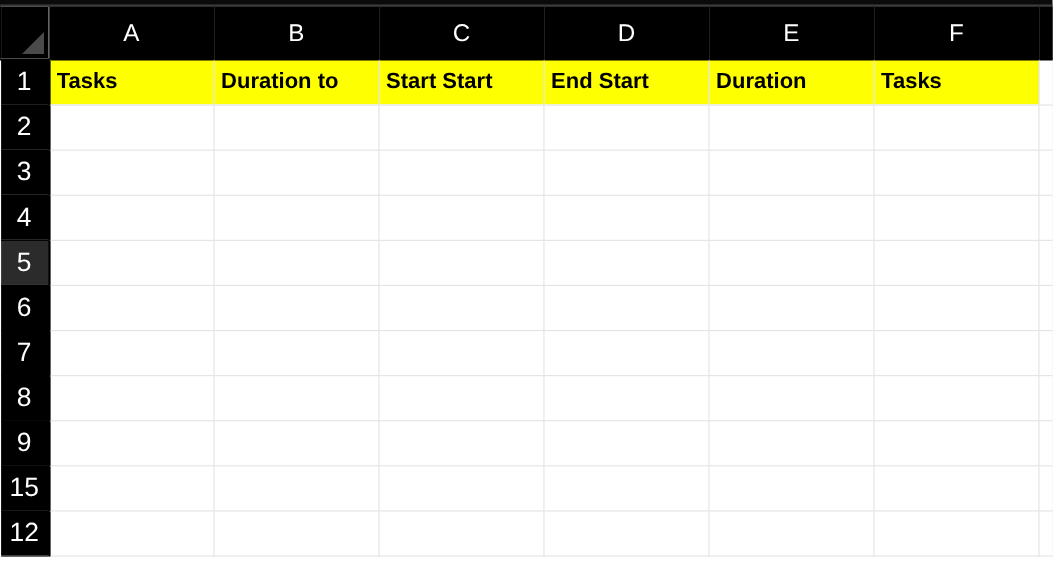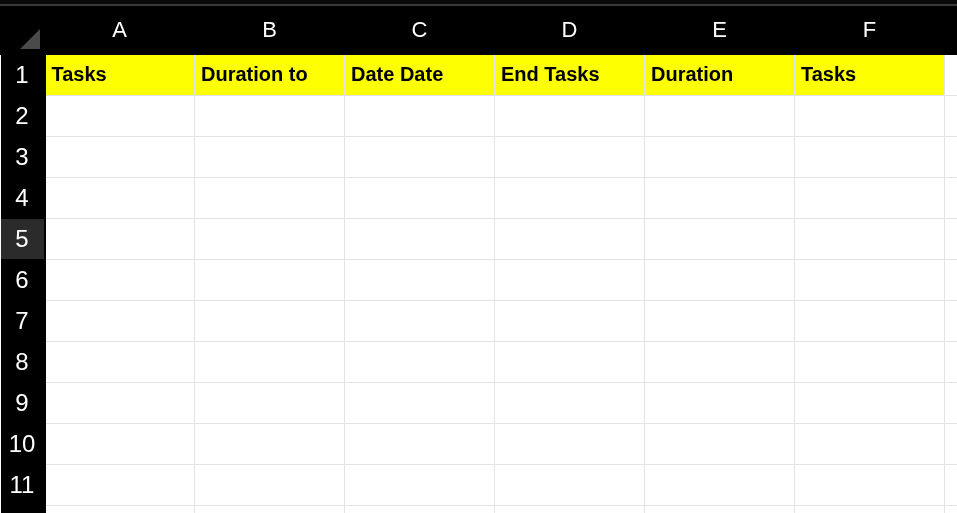--- a/index.html
+++ b/index.html
@@ -117,22 +117,22 @@
         <th>E</th>
         <th>F</th>
         <th></th>
       </tr>
     </thead>
     <tbody>
       <tr class="header-data">
         <th class="row-header">1</th>
         <td class="cell">Tasks</td>
         <td class="cell">Duration to</td>
-        <td class="cell">Date Date</td>
-        <td class="cell">End Tasks</td>
+        <td class="cell">Start Start</td>
+        <td class="cell">End Start</td>
         <td class="cell">Duration</td>
         <td class="cell">Tasks</td>
         <td class="cell" style="background:#ffffff;"></td>
       </tr>
       <tr>
         <th class="row-header">2</th>
         <td class="cell"></td>
         <td class="cell"></td>
         <td class="cell"></td>
         <td class="cell"></td>
@@ -204,31 +204,21 @@
         <th class="row-header">9</th>
         <td class="cell"></td>
         <td class="cell"></td>
         <td class="cell"></td>
         <td class="cell"></td>
         <td class="cell"></td>
         <td class="cell"></td>
         <td class="cell"></td>
       </tr>
       <tr>
-        <th class="row-header">10</th>
-        <td class="cell"></td>
-        <td class="cell"></td>
-        <td class="cell"></td>
-        <td class="cell"></td>
-        <td class="cell"></td>
-        <td class="cell"></td>
-        <td class="cell"></td>
-      </tr>
-      <tr>
-        <th class="row-header">11</th>
+        <th class="row-header">15</th>
         <td class="cell"></td>
         <td class="cell"></td>
         <td class="cell"></td>
         <td class="cell"></td>
         <td class="cell"></td>
         <td class="cell"></td>
         <td class="cell"></td>
       </tr>
       <tr>
         <th class="row-header">12</th>

